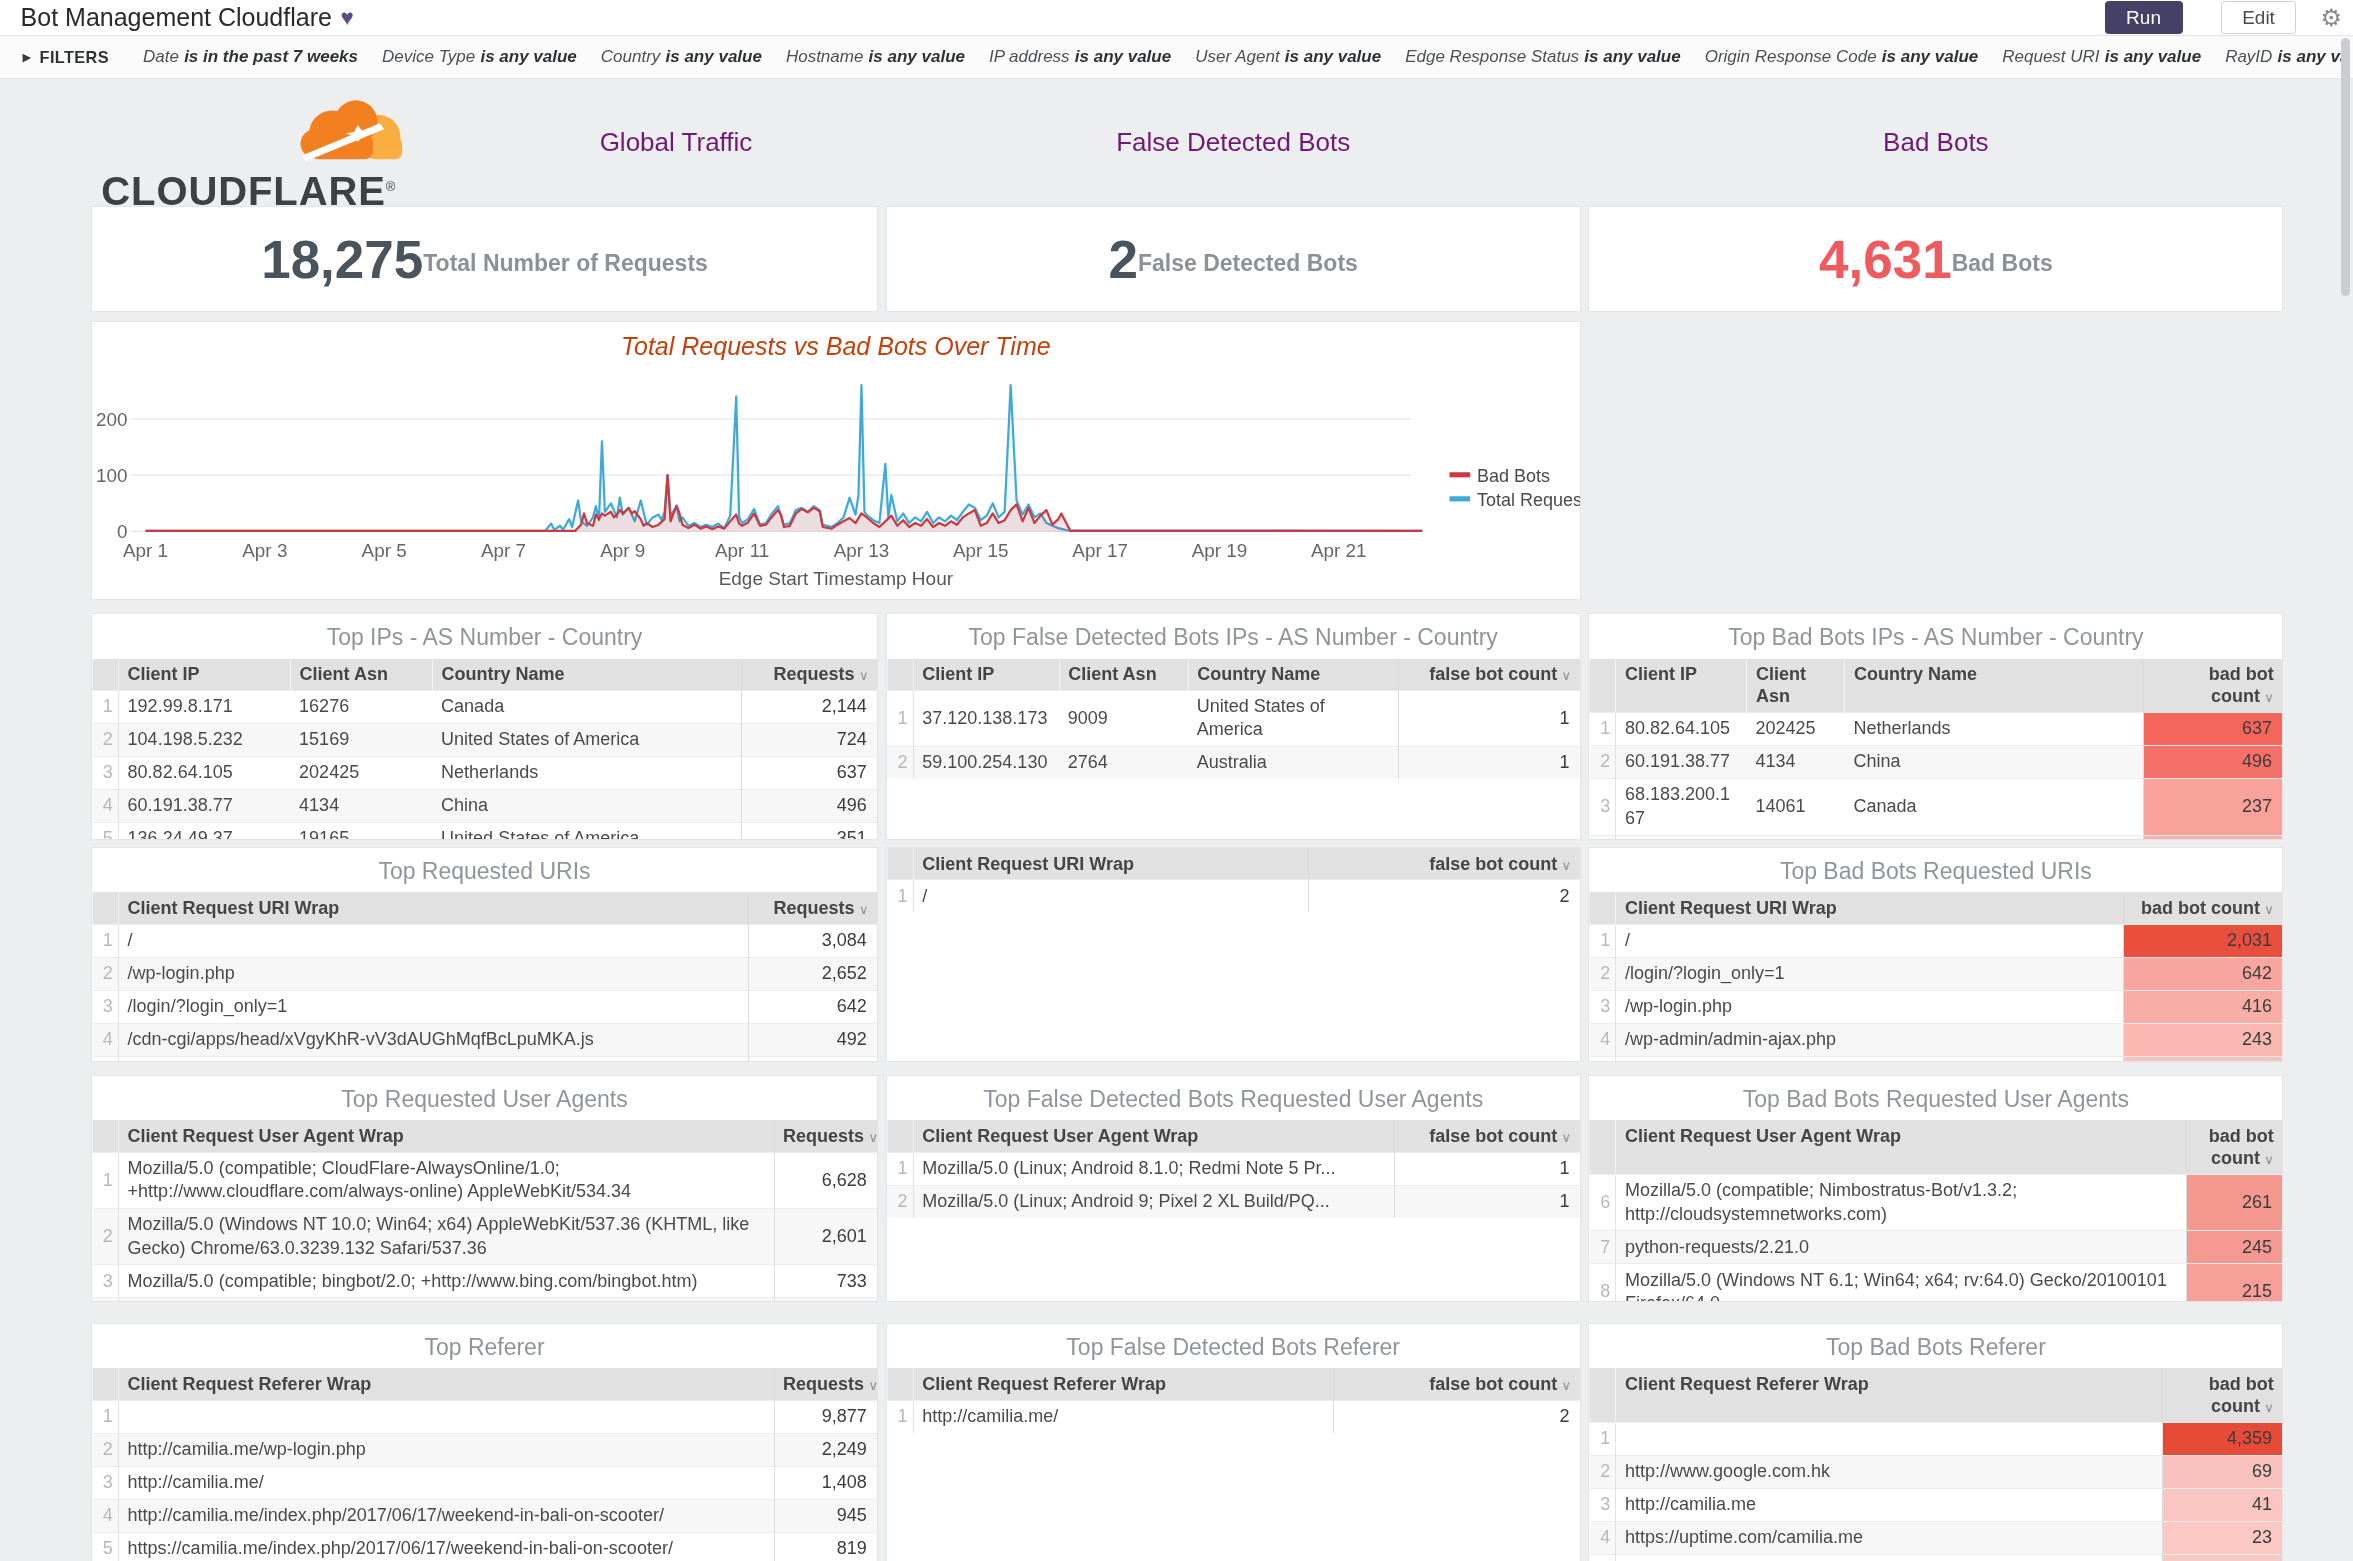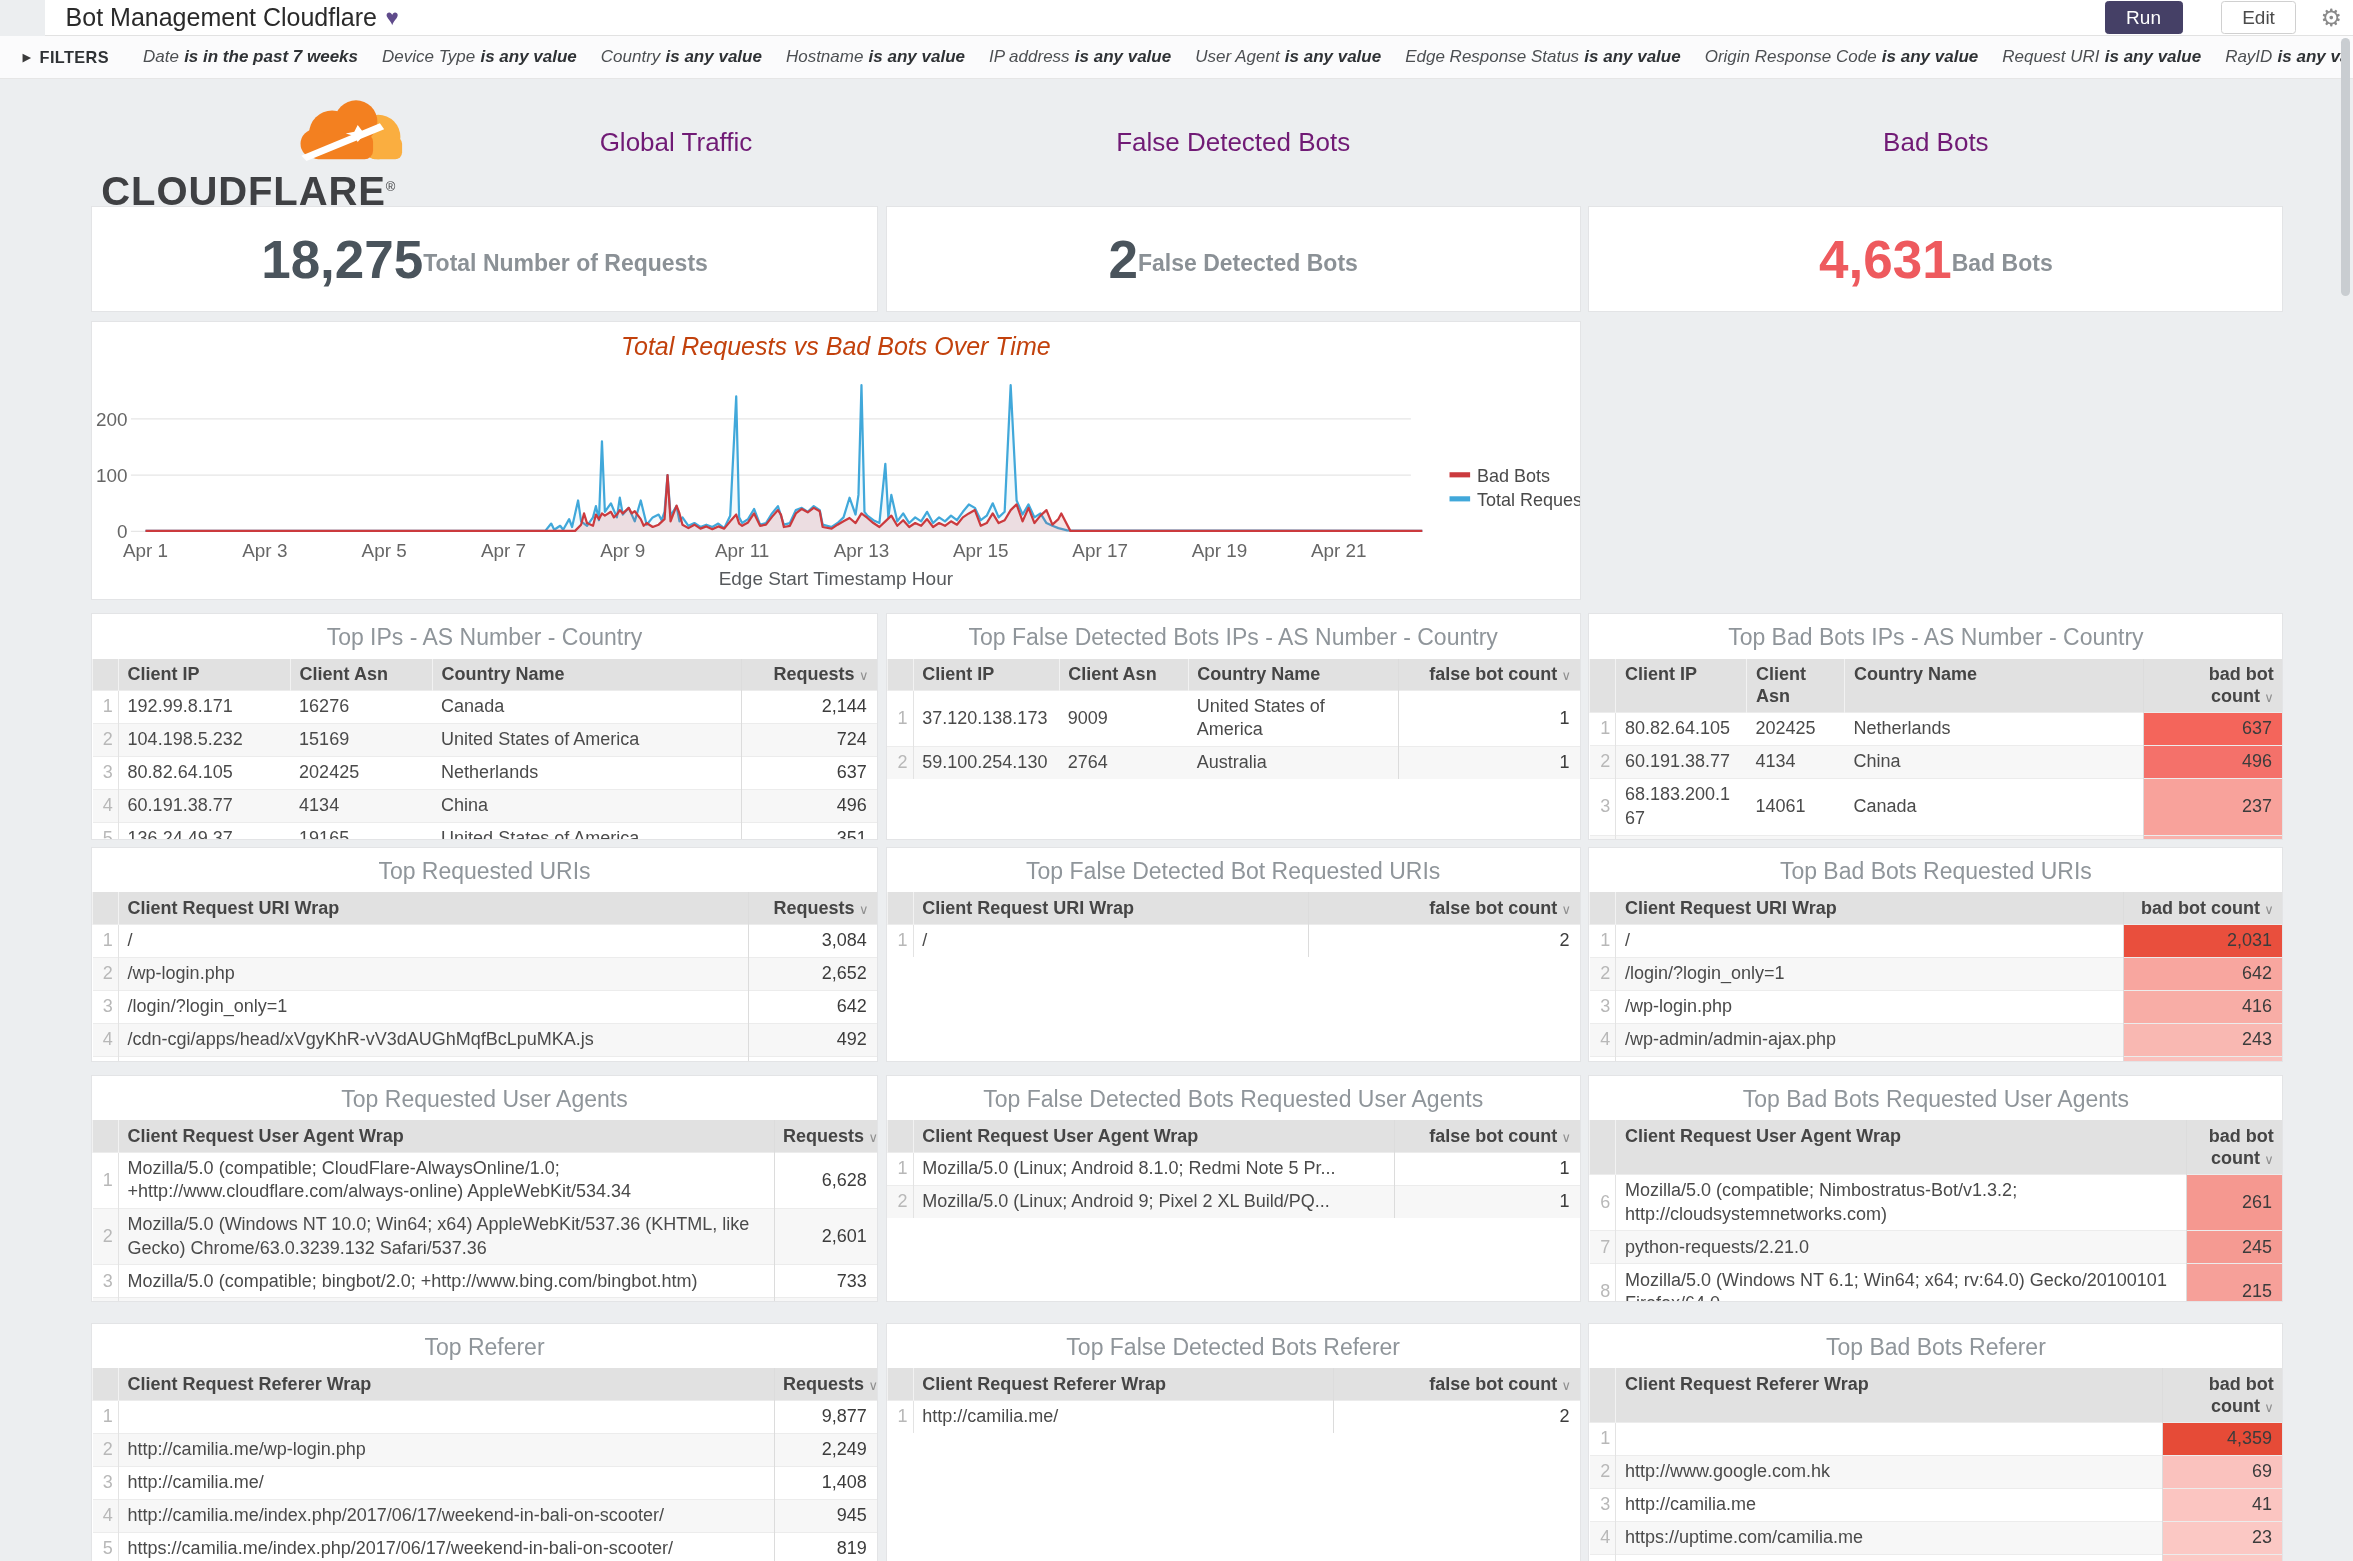--- a/index.html
+++ b/index.html
@@ -1,21 +1,21 @@
 <!DOCTYPE html>
 <html style="font-size:13.8px"><head>
 <meta charset="utf-8">
 <style>
   * { box-sizing: border-box; margin: 0; padding: 0; }
   html,body { width: 2354px; height: 1561px; overflow: hidden; }
   body { font-family: "Liberation Sans", sans-serif; background: #eceef0; color: #4a4a4a; }
 
   
   .topbar { height: 36px; background: #ffffff; border-bottom: 0.9px solid #e2e2e2;
-            display: flex; align-items: center; justify-content: space-between; padding: 0 12px 0 20.6px; margin-left: 45px; }
+            display: flex; align-items: center; justify-content: space-between; padding: 0 12px 0 20.6px; }
   .apptitle { font-size: 25px; color: #2a2a2a; display: flex; align-items: center; gap: 8.6px; }
   .heart { color: #5f4b8b; font-size: 22.4px; }
   .topbtns { display: flex; align-items: center; gap: 12px; }
   .btn { font-family: "Liberation Sans", sans-serif; font-size: 19px; border-radius: 3.4px; padding: 4.3px 20.6px; cursor: pointer; }
   .btn.run { background: #454066; color: #ffffff; border: 0.9px solid #454066; }
   .btn.edit { background: #ffffff; color: #4b4b4b; border: 0.9px solid #d0d0d0; margin-left: 26px; }
   .gear { color: #8a8a8a; font-size: 24px; margin-left: 12px; cursor: pointer; }
 
   
   .filterbar { height: 43px; background: #fbfbfc; border-bottom: 0.9px solid #e6e6e6;
@@ -373,21 +373,20 @@
             </tr>
             <tr>
               <td class="rn">5</td>
               <td class="cell">/cdn-cgi/apps/body/3Lh52SjWTQ4HRlErJykHqDwcRHw.js</td>
               <td class="val">483</td>
             </tr>
           </tbody>
         </table>
       </div>
     <div class="panel">
-        <div class="panel-title">Top False Detected Bot Requested URIs</div>
         <table class="tbl">
           <colgroup>
             <col style="width: 26px;">
             <col>
             <col style="width: 271px;">
           </colgroup>
           <thead>
             <tr>
               <th class="rn"></th>
               <th>Client Request URI Wrap</th>

